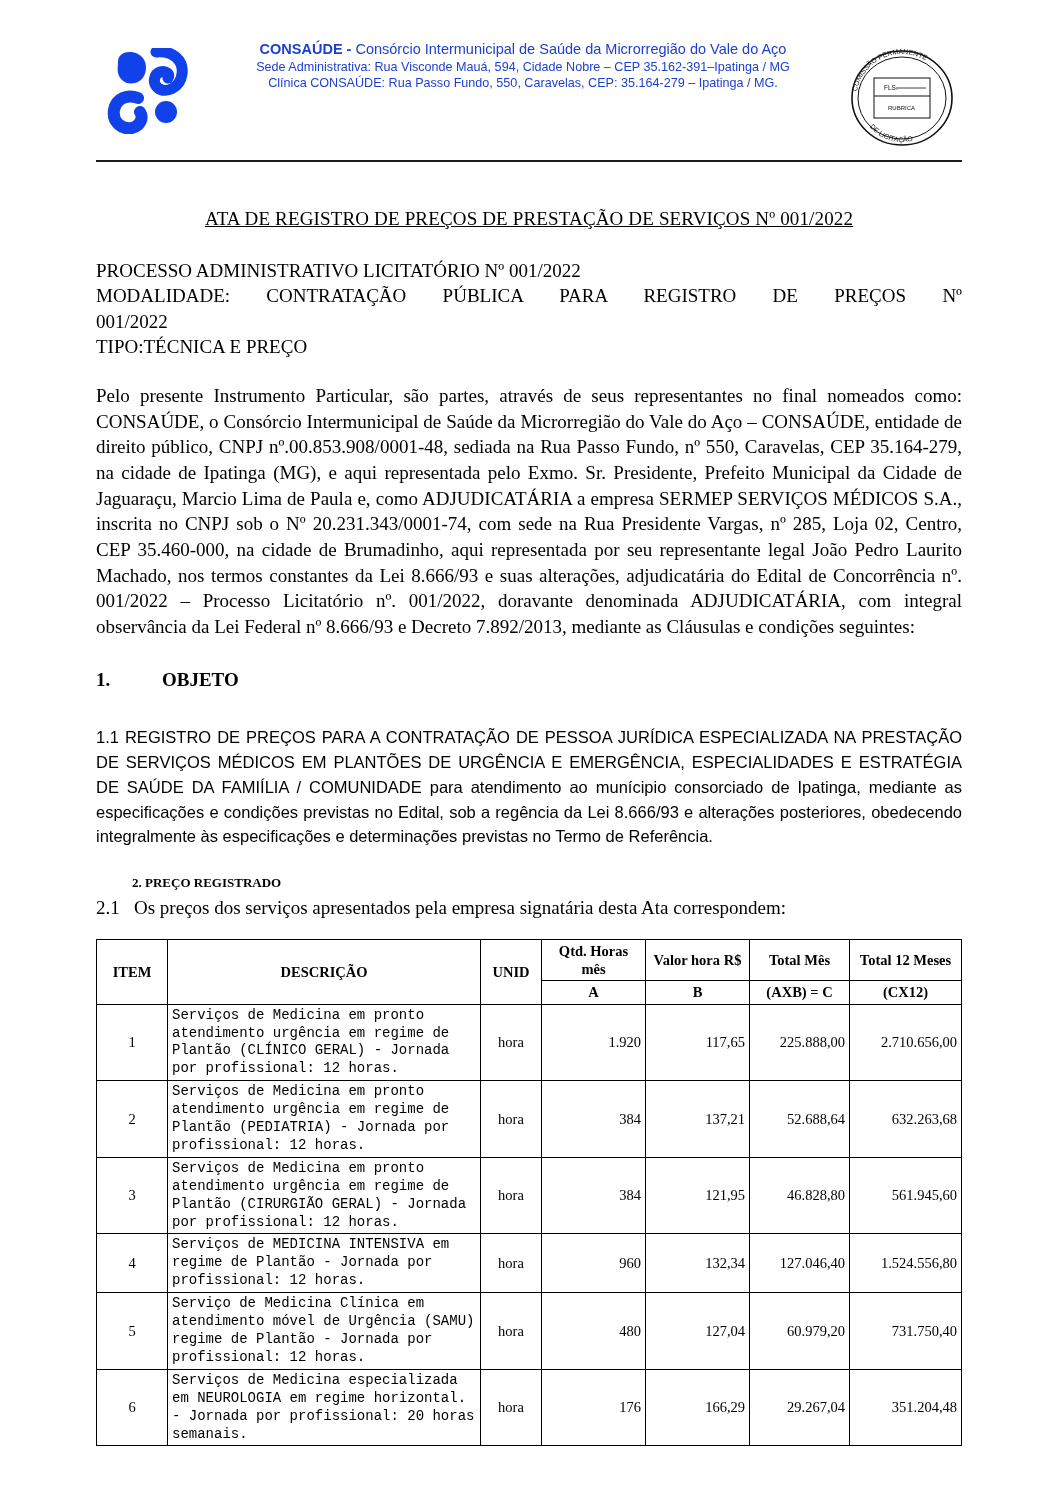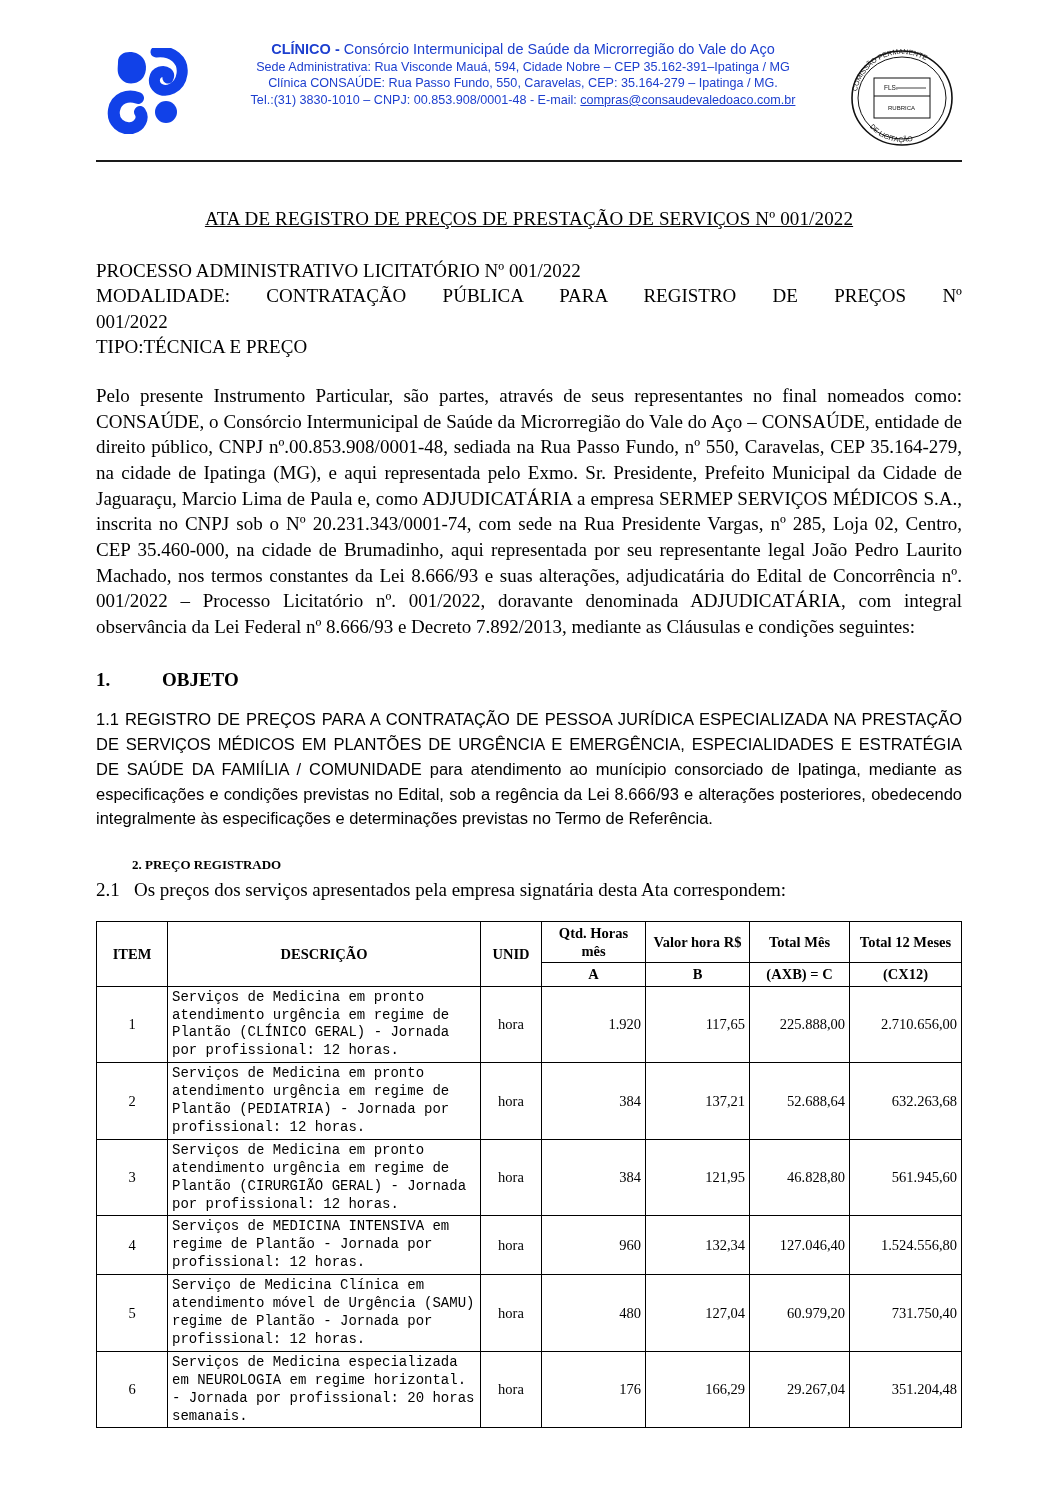--- a/index.html
+++ b/index.html
@@ -108,21 +108,21 @@
   }
   .section-head .num {
     display: inline-block;
     width: 66px;
   }
   .clause {
     font-family: "Liberation Sans", sans-serif;
     font-size: 16.5px;
     line-height: 1.5;
     text-align: justify;
-    margin-top: 16px;
+    margin-top: 34px;
   }
   .section-head2 {
     font-weight: bold;
     font-size: 13px;
     margin-top: 26px;
     padding-left: 36px;
   }
   .subline {
     font-size: 19px;
     margin-top: 6px;
@@ -199,28 +199,25 @@
       <svg width="92" height="86" viewBox="0 0 92 86">
         <path d="M14 14 C14 4, 26 2, 34 6 C42 10, 44 20, 40 28 C36 36, 24 38, 18 32 C12 26, 14 20, 14 14 Z" fill="#1141e8"></path>
         <path d="M52 4 C68 2, 80 12, 78 26 C76 40, 62 46, 54 40 C48 35, 50 26, 56 24 C62 22, 66 26, 64 30" fill="none" stroke="#1141e8" stroke-width="11" stroke-linecap="round"></path>
         <path d="M34 50 C24 46, 12 50, 10 62 C8 74, 18 82, 28 80 C36 78, 40 70, 36 64" fill="none" stroke="#1141e8" stroke-width="12" stroke-linecap="round"></path>
         <circle cx="62" cy="64" r="11" fill="#1141e8"></circle>
       </svg>
     </div>
 
     <div class="header-center">
       <div class="header-title">
-        <b>CLÍNICO -</b>
+        <b>CONSAÚDE -</b>
         <span>Consórcio Intermunicipal de Saúde da Microrregião do Vale do Aço</span>
       </div>
       <div class="header-line">Sede Administrativa: Rua Visconde Mauá, 594, Cidade Nobre – CEP 35.162-391–Ipatinga / MG</div>
       <div class="header-line">Clínica CONSAÚDE: Rua Passo Fundo, 550, Caravelas, CEP: 35.164-279 – Ipatinga / MG.</div>
-      <div class="header-line">
-        <span>Tel.:(31) 3830-1010 – CNPJ: 00.853.908/0001-48 - E-mail: </span><span class="mail">compras@consaudevaledoaco.com.br</span>
-      </div>
     </div>
 
     <div class="stamp-wrap">
       <div class="stamp">
         <svg width="116" height="116" viewBox="0 0 116 116">
           <defs>
             <path id="arcTop" d="M 12 62 A 46 46 0 0 1 104 62"></path>
             <path id="arcBot" d="M 16 62 A 42 42 0 0 0 100 62"></path>
           </defs>
           <ellipse cx="58" cy="60" rx="50" ry="47" fill="none" stroke="#111" stroke-width="1.6"></ellipse>

